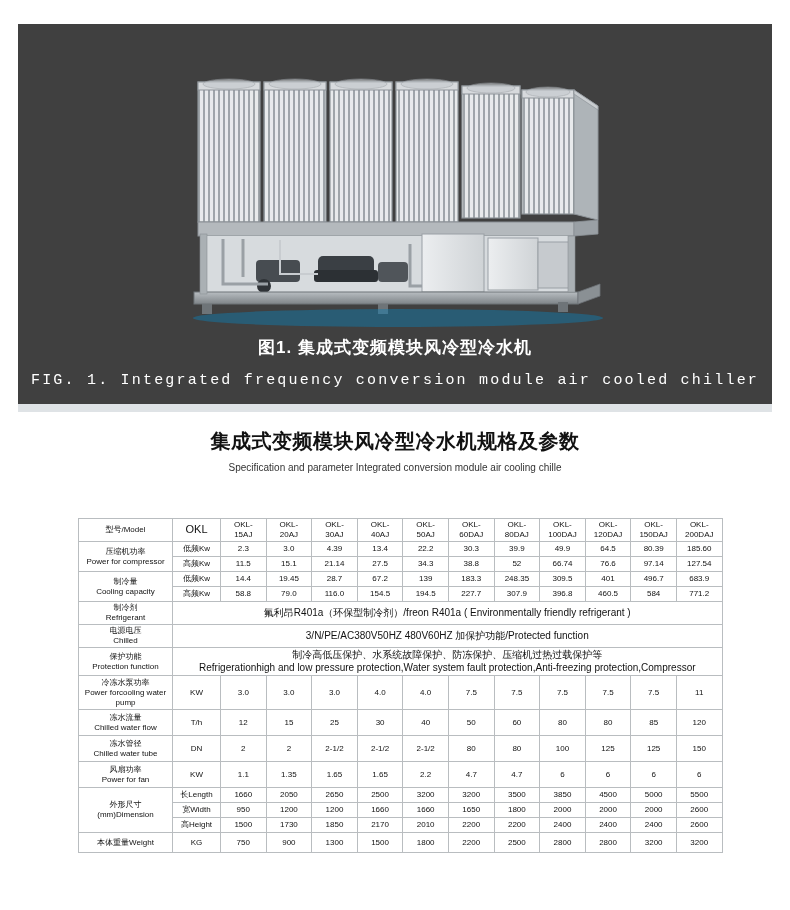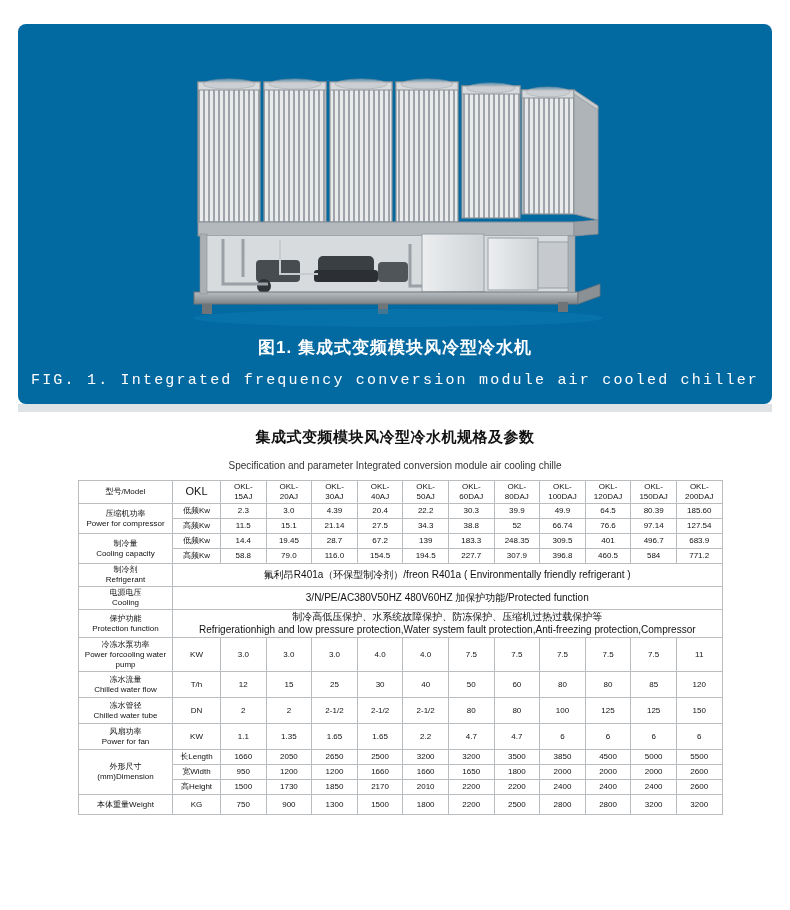--- a/index.html
+++ b/index.html
@@ -12,23 +12,22 @@
     color: #111;
     overflow: hidden;
   }
   .page { position: relative; width: 790px; height: 910px; }
 
   
   .hero {
     position: absolute;
     left: 18px; top: 24px;
     width: 754px; height: 380px;
-    background: #0369a1;
+    background: #404040;
     overflow: hidden;
-    border-radius: 8px;
   }
   .hero-photo {
     position: absolute;
     left: 0; top: 10px;
     width: 754px; height: 300px;
   }
   .caption-cn {
     position: absolute;
     left: 0; top: 312px; width: 100%;
     text-align: center;
@@ -48,28 +47,28 @@
   }
   .hero-underline {
     position: absolute;
     left: 18px; top: 404px;
     width: 754px; height: 8px;
     background: #dfe3e6;
   }
 
   
   .titles { position: absolute; left: 0; top: 428px; width: 100%; text-align: center; }
-  .title-cn { font-size: 15px; font-weight: bold; color: #111; letter-spacing: .5px; }
-  .title-en { font-size: 10px; color: #333; margin-top: 13px; }
+  .title-cn { font-size: 20px; font-weight: bold; color: #111; letter-spacing: .5px; }
+  .title-en { font-size: 10px; color: #333; margin-top: 7px; }
   .title-cond { font-size: 9.5px; color: #333; margin-top: 4px; }
 
   
   table.spec {
     position: absolute;
-    left: 78px; top: 480px;
+    left: 78px; top: 518px;
     width: 634px;
     border-collapse: collapse;
     table-layout: fixed;
     font-size: 8px;
     padding-left: 21px;
   }
   table.spec td {
     border: 1px solid #b9bdc0;
     text-align: center;
     vertical-align: middle;
@@ -243,21 +242,21 @@
 
       <tr>
         <td class="lbl" rowspan="2">
           <span class="cn">压缩机功率</span>
           <span class="en">Power for compressor</span>
         </td>
         <td class="sub">低频Kw</td>
         <td>2.3</td>
         <td>3.0</td>
         <td>4.39</td>
-        <td>20.4</td>
+        <td>13.4</td>
         <td>22.2</td>
         <td>30.3</td>
         <td>39.9</td>
         <td>49.9</td>
         <td>64.5</td>
         <td>80.39</td>
         <td>185.60</td>
       </tr>
       <tr>
         <td class="sub">高频Kw</td>
@@ -311,21 +310,21 @@
         <td class="lbl">
           <span class="cn">制冷剂</span>
           <span class="en">Refrigerant</span>
         </td>
         <td class="wide" colspan="12">氟利昂R401a（环保型制冷剂）/freon R401a ( Environmentally friendly refrigerant )</td>
       </tr>
 
       <tr>
         <td class="lbl">
           <span class="cn">电源电压</span>
-          <span class="en">Cooling</span>
+          <span class="en">Chilled</span>
         </td>
         <td class="wide" colspan="12">3/N/PE/AC380V50HZ 480V60HZ 加保护功能/Protected function</td>
       </tr>
 
       <tr>
         <td class="lbl">
           <span class="cn">保护功能</span>
           <span class="en">Protection function</span>
         </td>
         <td class="wide" colspan="12">

